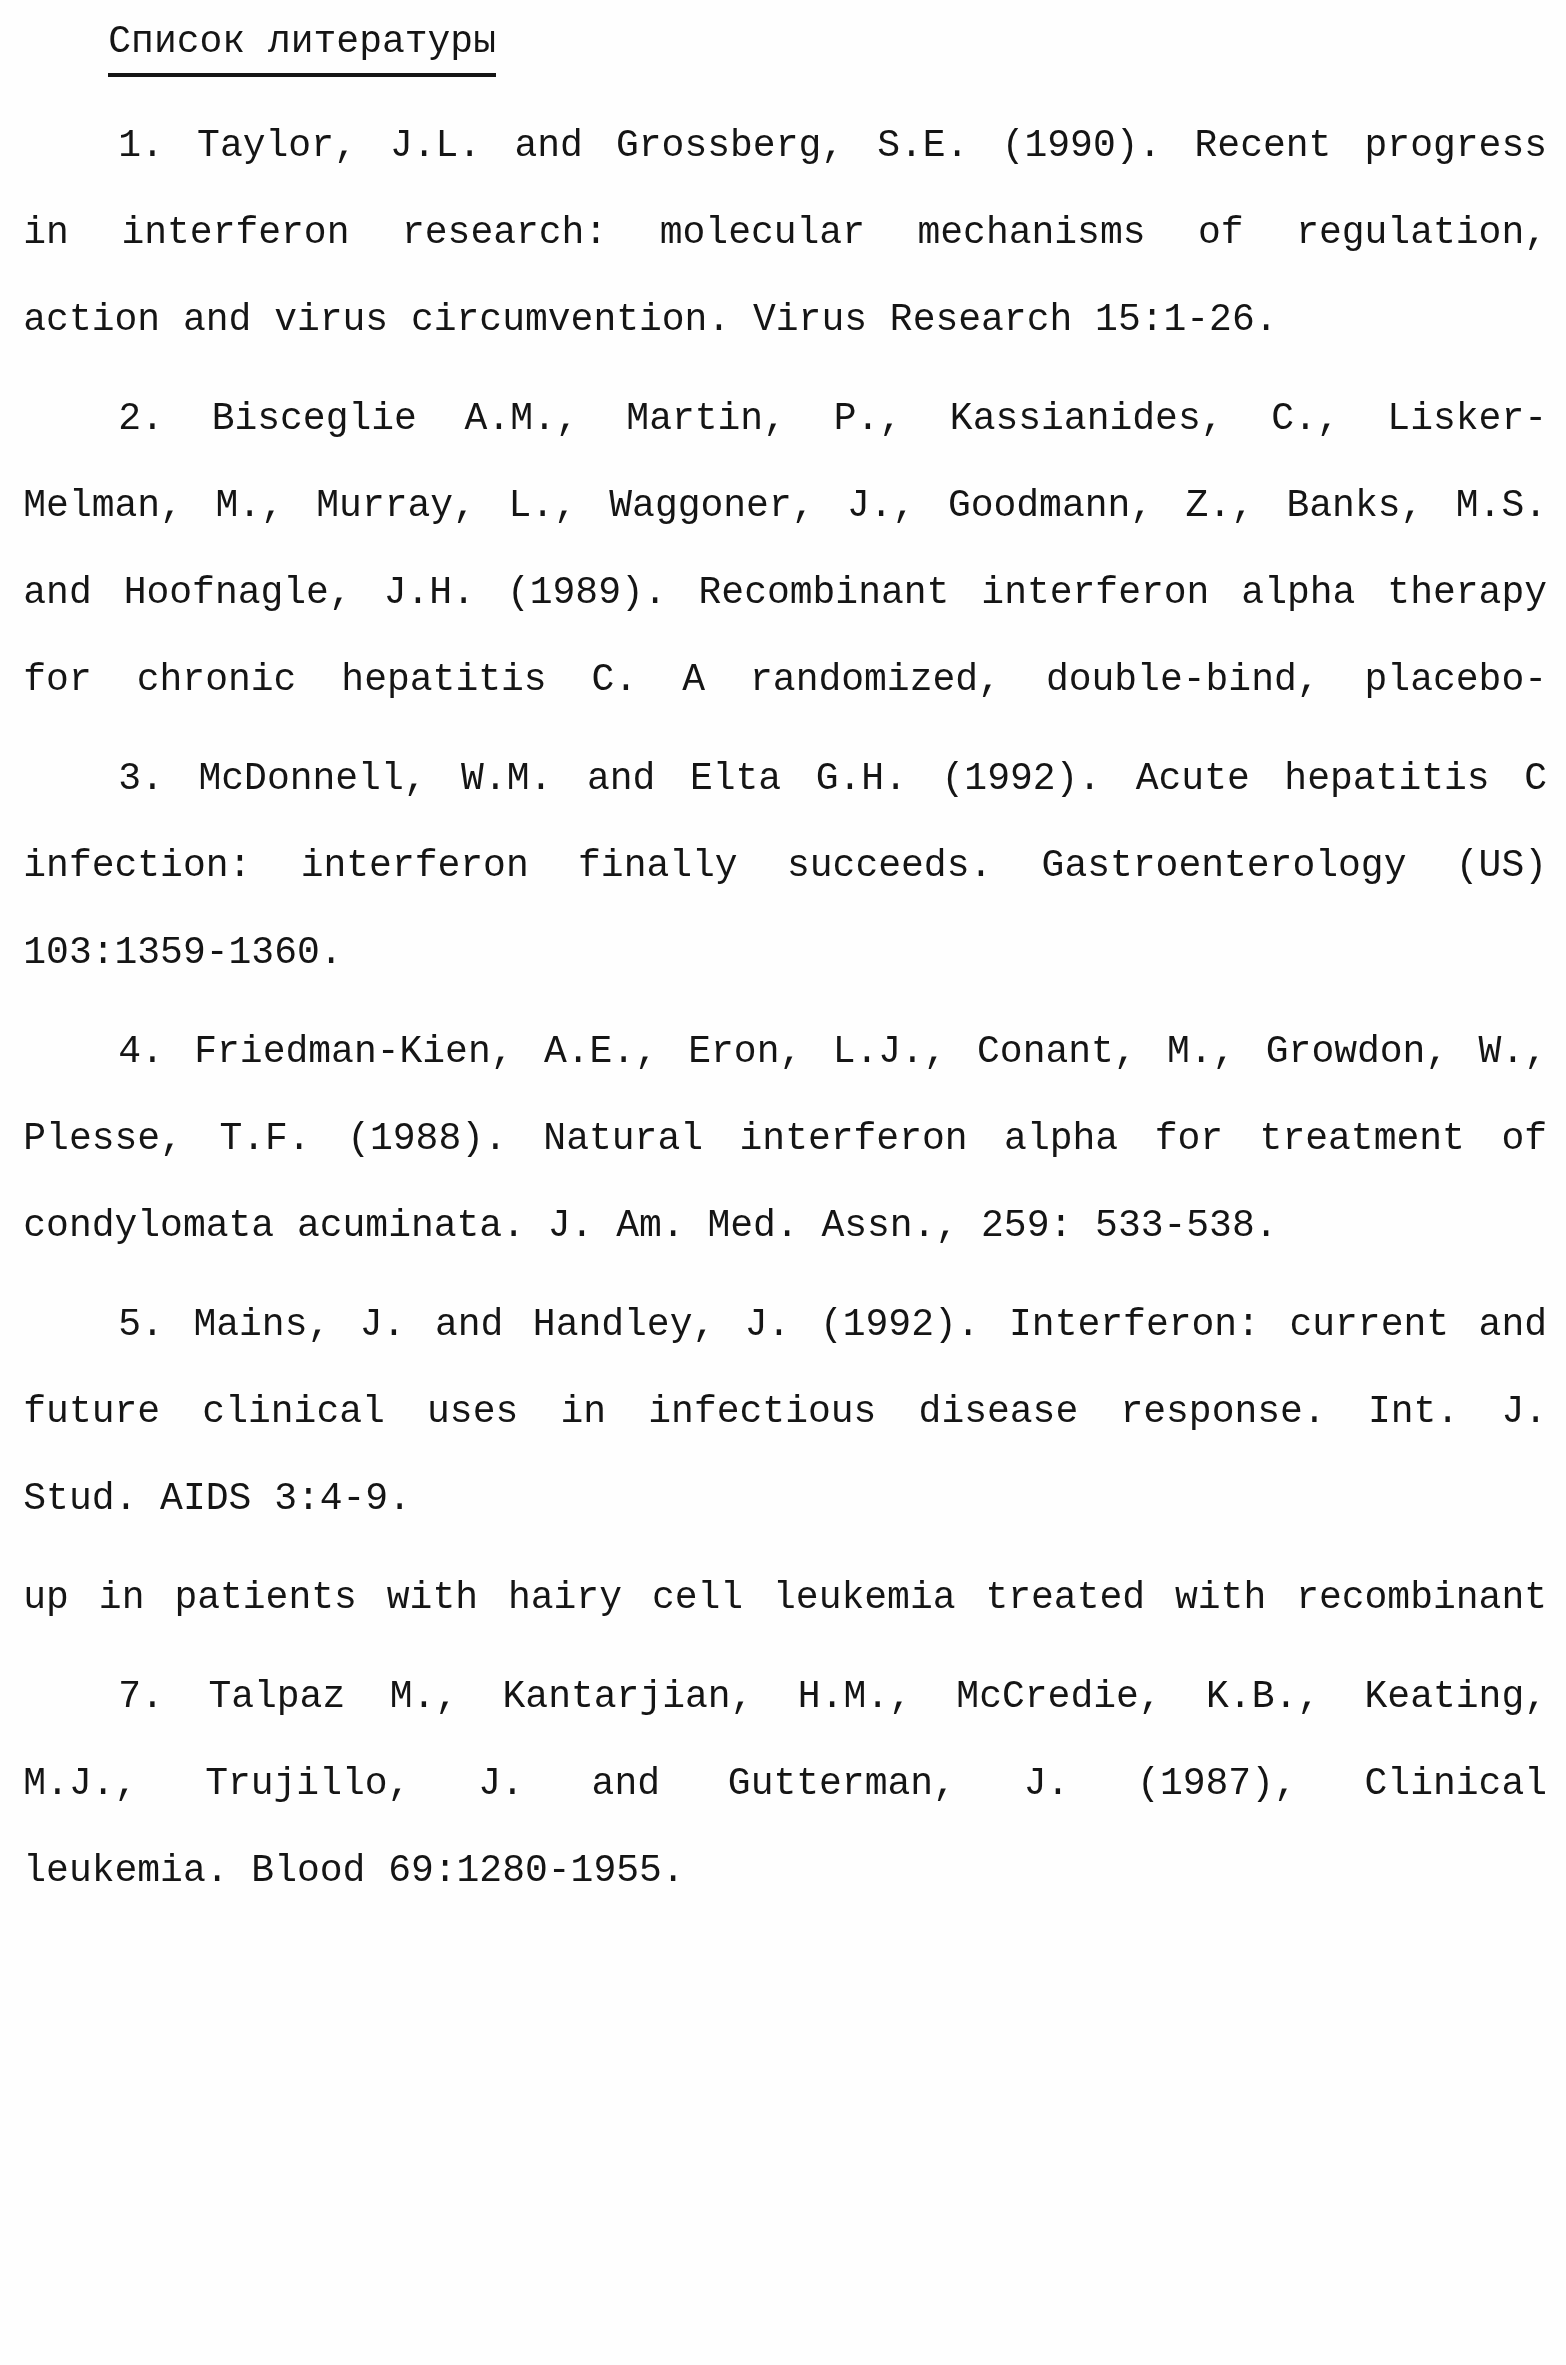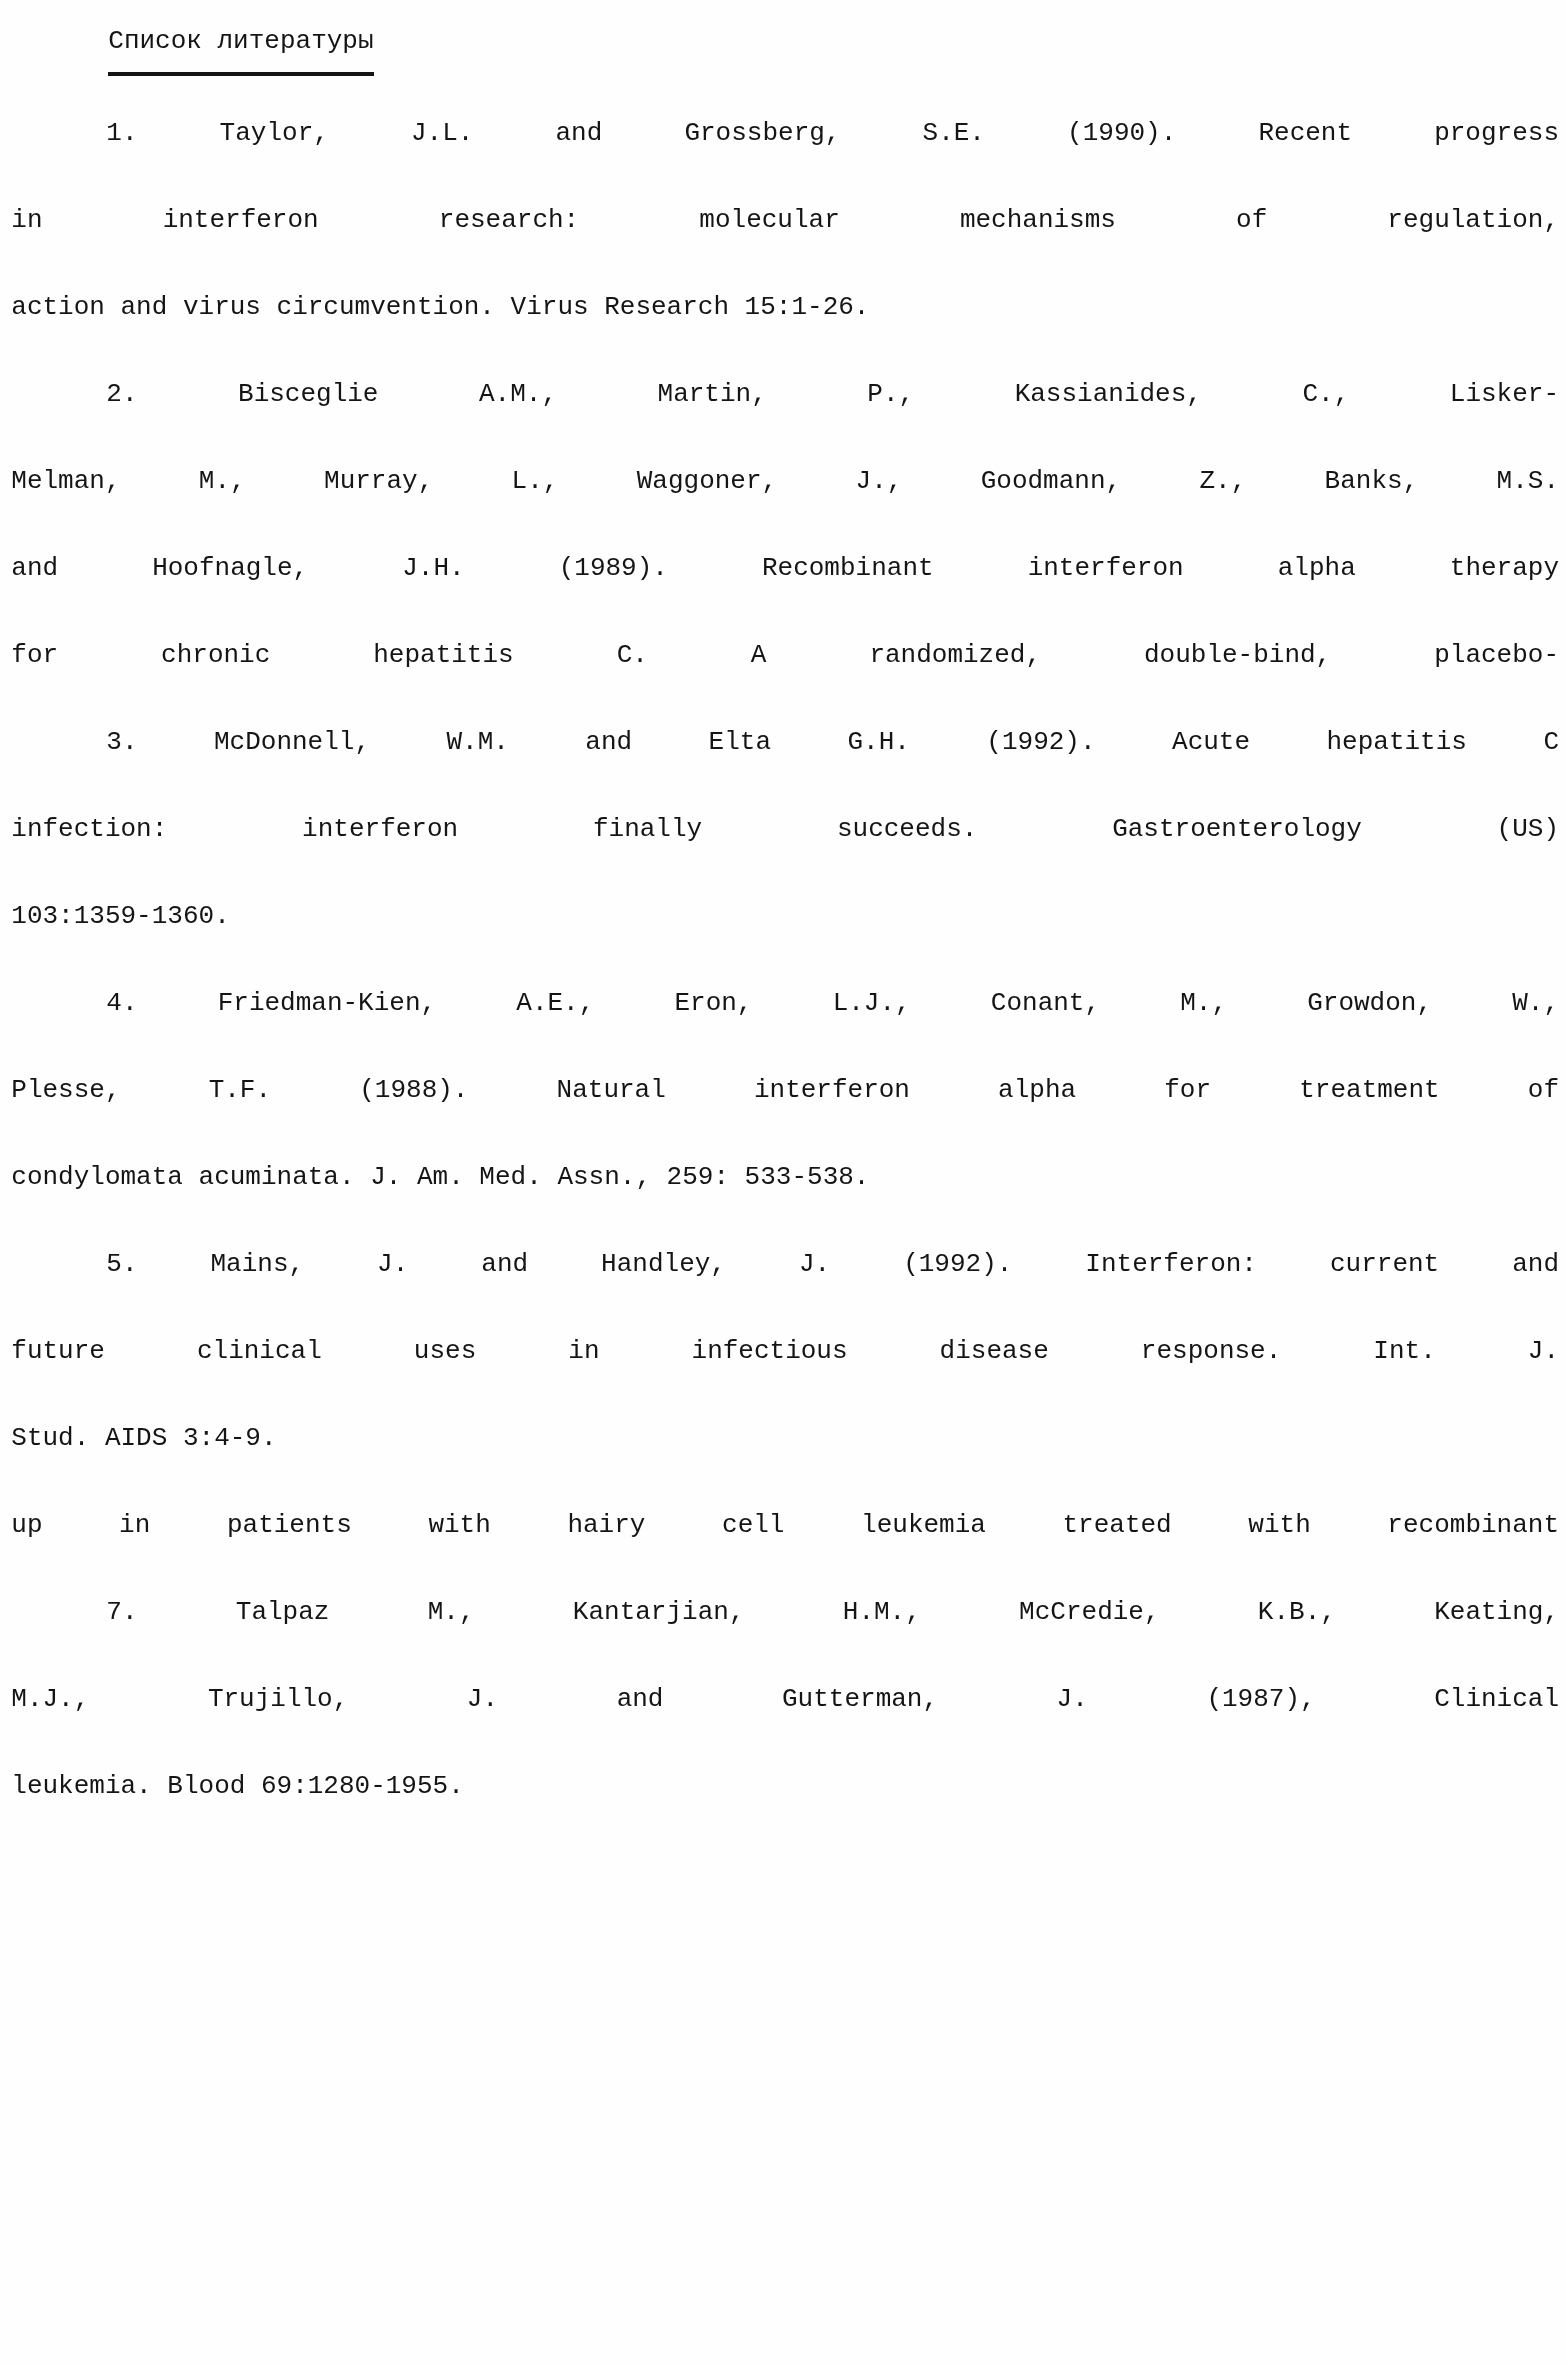--- a/index.html
+++ b/index.html
@@ -8,38 +8,38 @@
     background: #ffffff;
   }
   .page {
     position: relative;
     width: 1567px;
     height: 2366px;
     box-sizing: border-box;
     background: #fefefe;
     color: #151515;
     font-family: "Liberation Mono", "DejaVu Sans Mono", monospace;
-    font-size: 26px;
+    font-size: 38px;
     padding: 3.2px 8px 0 11.3px;
     overflow: hidden;
   }
   .heading-row {
     height: 87px;
     line-height: 77px;
     padding-left: 97px;
     white-space: nowrap;
   }
   .heading {
     display: inline-block;
     border-bottom: 4px solid #151515;
     padding-bottom: 6.4px;
     line-height: 48px;
   }
   .reference {
-    margin: 0;
+    margin: 12px;
     padding: 0;
   }
   .line {
     height: 87px;
     line-height: 87px;
     white-space: nowrap;
     overflow: visible;
   }
   .line.justify {
     white-space: normal;

